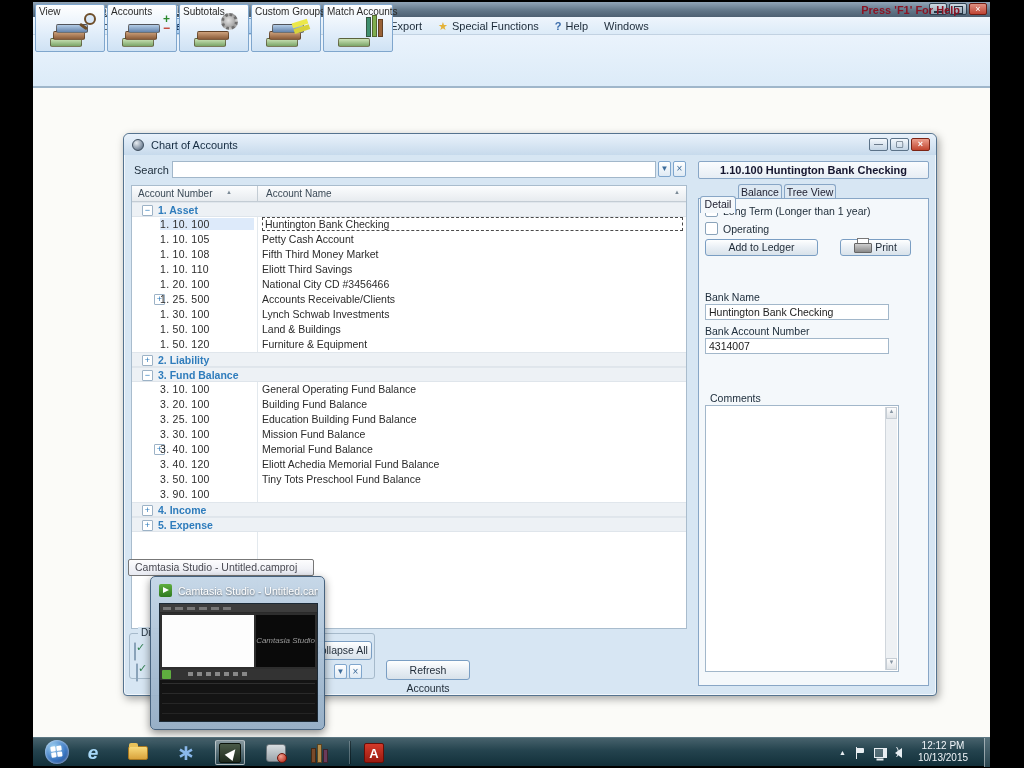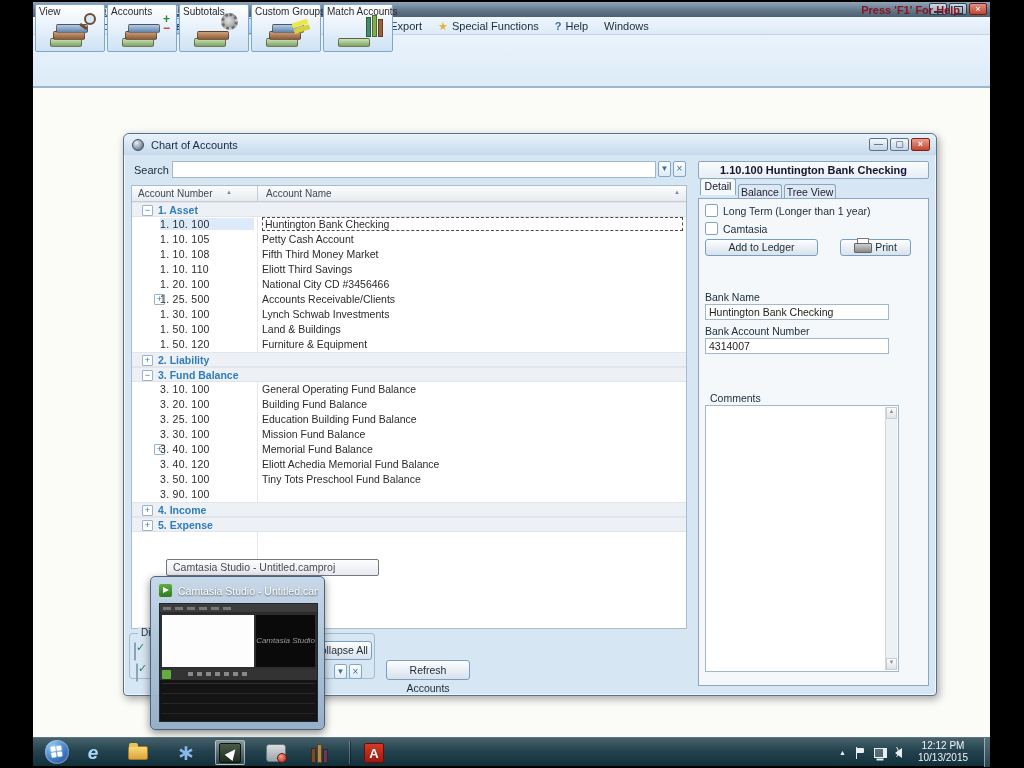--- a/index.html
+++ b/index.html
@@ -111,38 +111,38 @@
 
   .btn{border:1px solid #7a9ec3;background:linear-gradient(#feffff,#e9eff5 50%,#d8e2ea);
     border-radius:3px;font-size:10.5px;color:#1e2a36;text-align:center;}
 
   
   #dp-head{position:absolute;left:574px;top:27px;width:231px;height:18px;border:1px solid #88a6c6;
     background:linear-gradient(#fafcfe,#e6edf4);font-size:11px;font-weight:bold;color:#15152e;
     text-align:center;line-height:16px;border-radius:2px;}
   .tab{position:absolute;top:50px;height:15px;font-size:10.5px;text-align:center;line-height:14px;
     border:1px solid #88a6c6;border-bottom:none;border-radius:3px 3px 0 0;background:#dde8f2;color:#223;}
-  .tab.active{top:44px;height:17px;background:#f4f8fb;z-index:3;font-weight:normal;}
+  .tab.active{top:62px;height:17px;background:#f4f8fb;z-index:3;font-weight:normal;}
   #dp-body{position:absolute;left:574px;top:64px;width:231px;height:488px;background:#f4f8fb;
     border:1px solid #88a6c6;z-index:2;}
   .dp-cb{position:absolute;display:flex;align-items:center;gap:5px;font-size:10.5px;color:#1c2a36;}
   .printer{display:inline-block;width:16px;height:11px;position:relative;vertical-align:-1px;margin-right:5px;}
   .printer::before{content:"";position:absolute;left:3px;top:-3px;width:10px;height:5px;background:#fff;border:1px solid #777;}
   .printer::after{content:"";position:absolute;left:0;top:2px;width:16px;height:8px;border-radius:1px;
     background:linear-gradient(#cfcfcf,#8a8a8a);border:1px solid #666;}
   .scroll{position:absolute;right:1px;top:1px;bottom:1px;width:12px;background:#eef1f4;border-left:1px solid #d0d6dc;}
   .scroll .up,.scroll .dn{position:absolute;left:0;width:100%;height:12px;text-align:center;font-size:6px;
     color:#8795a3;background:linear-gradient(#fdfdfd,#dfe3e7);border:1px solid #c6cdd4;}
   .scroll .up{top:0;}
   .scroll .dn{bottom:0;}
 
   
-  #ct-tip{left:128px;top:559px;width:213px;height:17px;border:1px solid #777;border-radius:2px;
+  #ct-tip{left:128px;top:559px;width:186px;height:17px;border:1px solid #777;border-radius:2px;
     background:linear-gradient(#fdfdfe,#e8eaf2);font-size:10.5px;color:#4a4a52;line-height:15px;
-    padding-left:6px;z-index:30;margin-left:38px;}
+    padding-left:6px;z-index:30;}
   #ct-pop{left:150px;top:576px;width:175px;height:154px;border:1px solid #47637f;border-radius:5px;
     background:linear-gradient(rgba(196,214,231,.97),rgba(148,173,197,.97));
     box-shadow:0 3px 9px rgba(0,0,0,.45);z-index:31;}
   #ct-pop .prow{position:absolute;left:8px;top:6px;right:6px;height:15px;display:flex;align-items:center;}
   .ct-ic{width:13px;height:13px;background:linear-gradient(#5fae3f,#2f7a1f);border-radius:2px;position:relative;flex:none;}
   .ct-ic::after{content:"";position:absolute;left:4px;top:3px;border-left:6px solid #fff;
     border-top:3.5px solid transparent;border-bottom:3.5px solid transparent;}
   #ct-pop .ptitle{margin-left:6px;font-size:10.5px;color:#fff;text-shadow:0 1px 2px rgba(0,0,0,.6);
     white-space:nowrap;overflow:hidden;}
   #ct-thumb{position:absolute;left:8px;top:26px;width:159px;height:119px;background:#2e2e2e;border:1px solid #1c2a36;}
@@ -440,21 +440,21 @@
     <div class="tab" style="left:614px;width:44px">Balance</div>
     <div class="tab" style="left:660px;width:52px">Tree View</div>
 
     <div id="dp-body">
       <span class="dp-cb" style="left:6px;top:5px">
         <span class="checkbox"></span>
         <span>Long Term  (Longer than 1 year)</span>
       </span>
       <span class="dp-cb" style="left:6px;top:23px">
         <span class="checkbox"></span>
-        <span>Camtasia</span>
+        <span>Operating</span>
       </span>
       <div class="btn abs" style="left:6px;top:40px;width:113px;height:17px;line-height:15px">Add to Ledger</div>
       <div class="btn abs" style="left:141px;top:40px;width:71px;height:17px;line-height:15px">
         <span class="printer"></span><span>Print</span>
       </div>
 
       <span class="label abs" style="left:6px;top:92px;font-size:10.5px">Bank Name</span>
       <input class="input abs" style="left: 6px; top: 105px; width: 184px; height: 16px;" value="Huntington Bank Checking">
       <span class="label abs" style="left:6px;top:126px;font-size:10.5px">Bank Account Number</span>
       <input class="input abs" style="left: 6px; top: 139px; width: 184px; height: 16px;" value="4314007">

